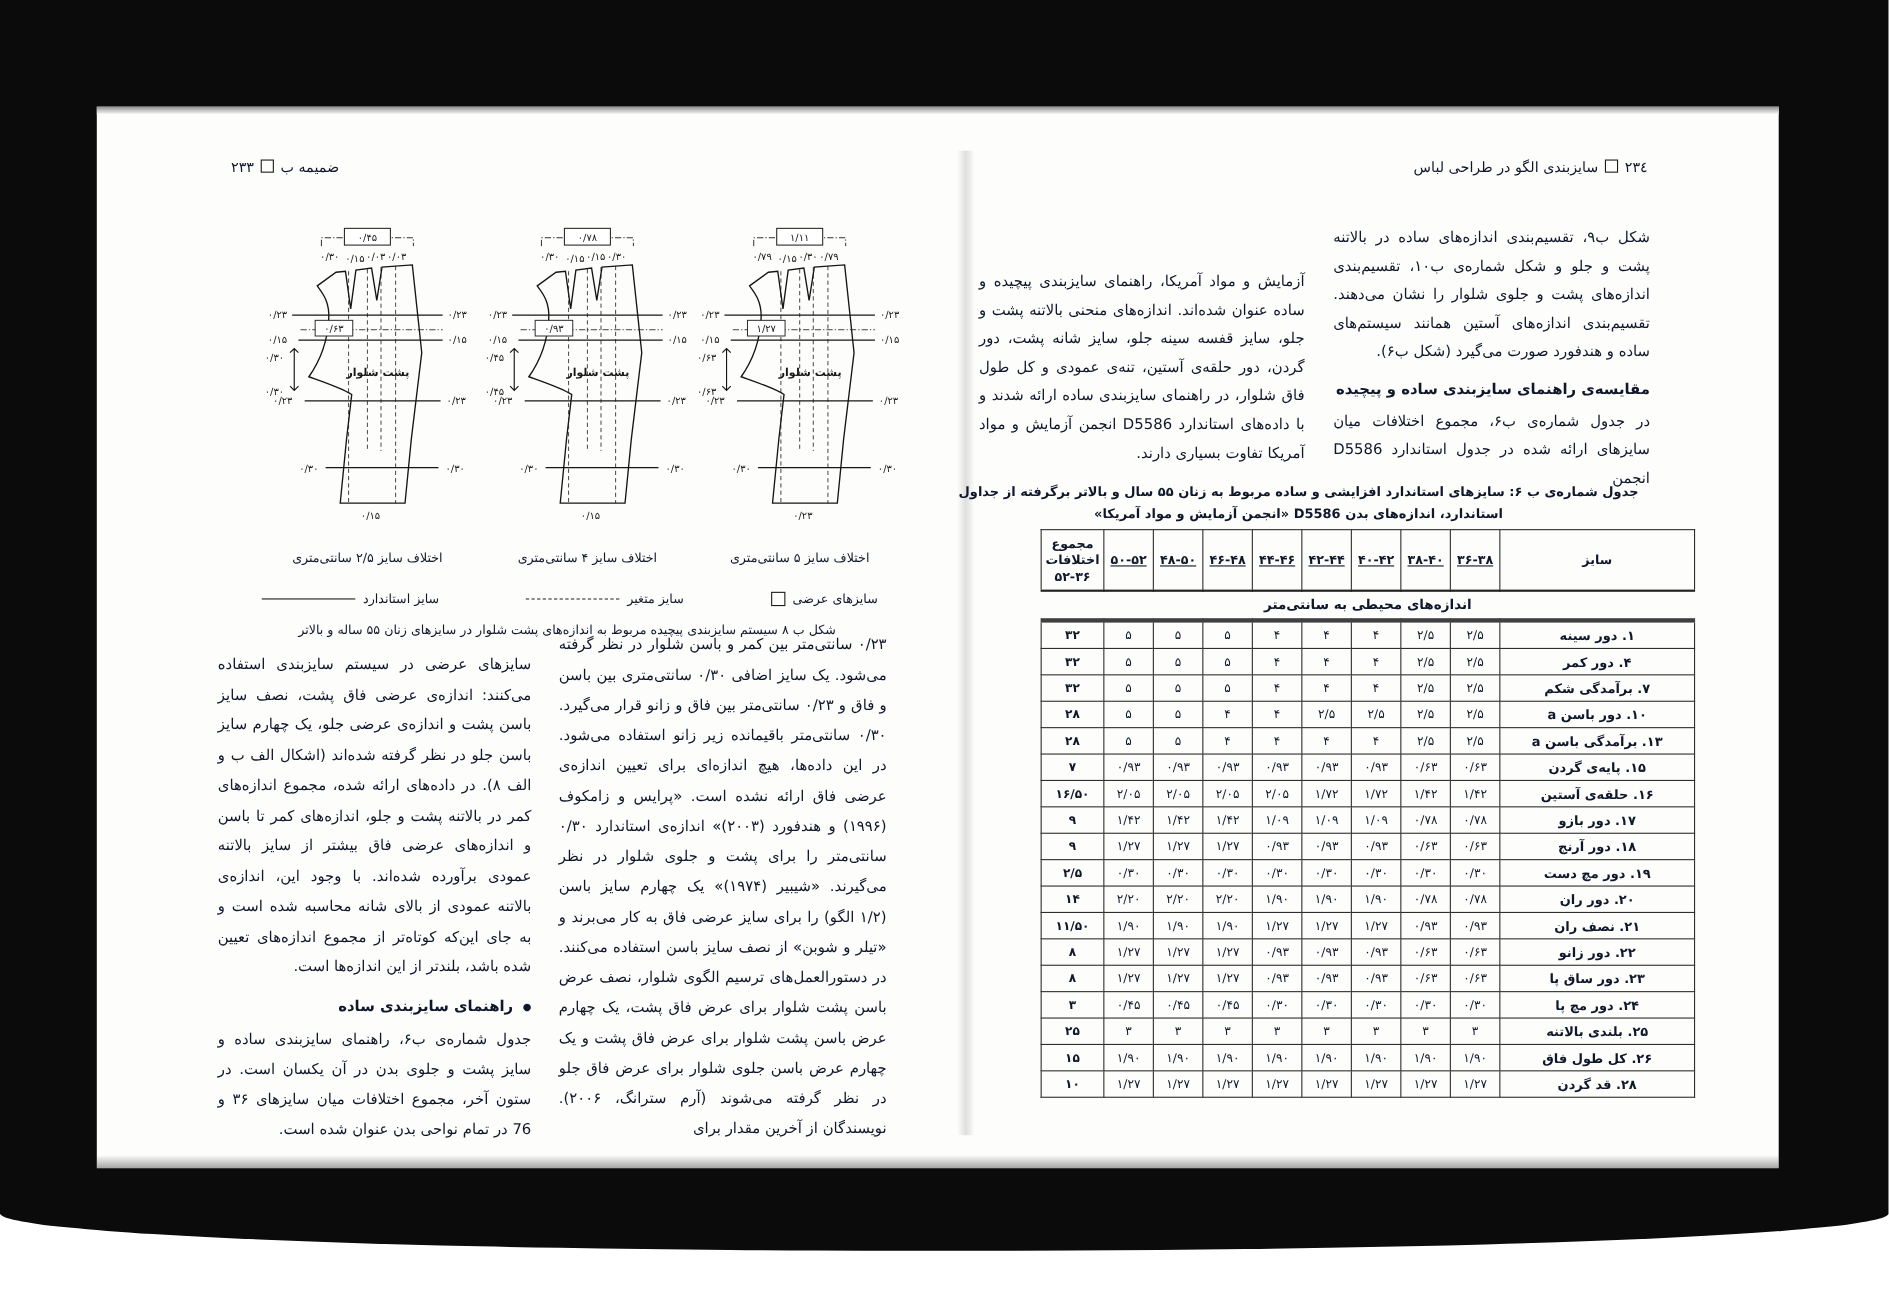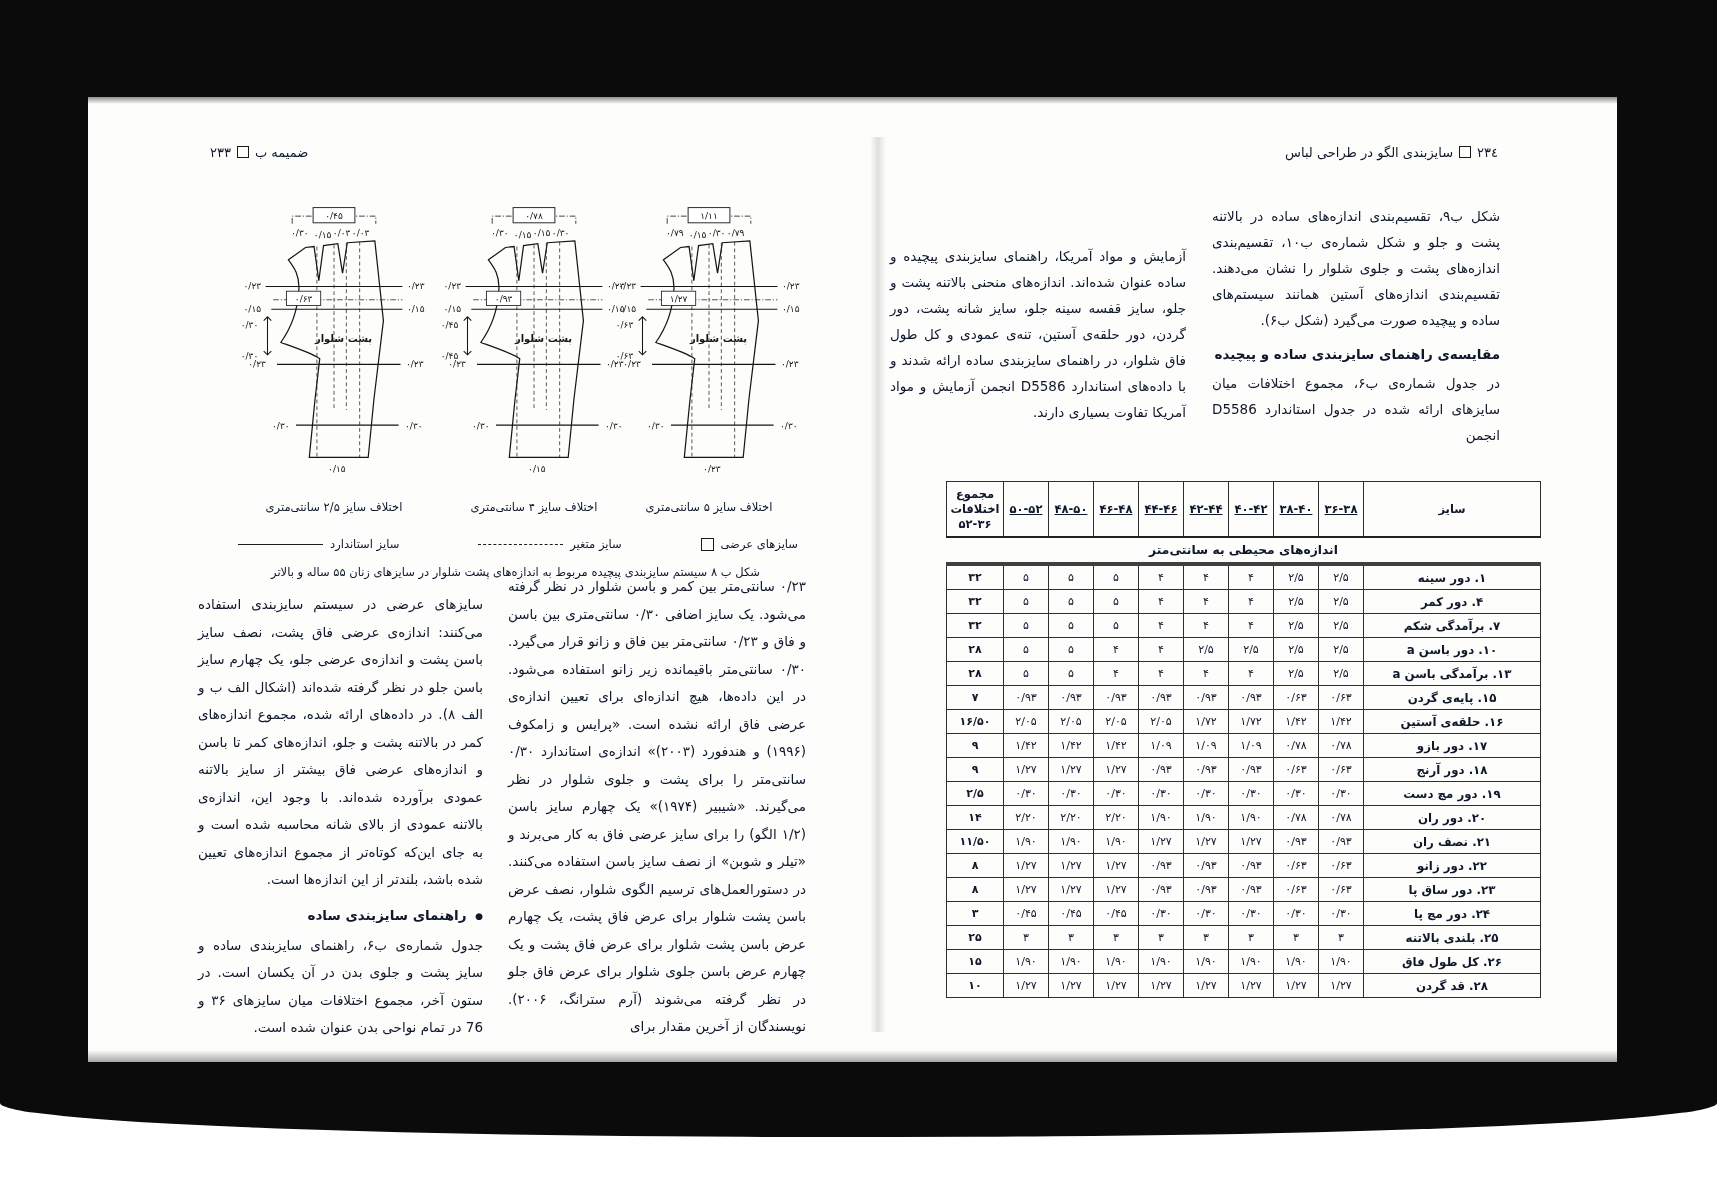--- a/index.html
+++ b/index.html
@@ -166,21 +166,21 @@
     <text class="t-r1" x="186" y="123">۰/۱۵</text>
     <text class="t-r2" x="185" y="181">۰/۲۳</text>
     <text class="t-r3" x="184" y="246">۰/۳۰</text>
 
     <text class="t-part part" x="110" y="154">پشت شلوار</text>
     <text class="t-hem" x="103" y="291">۰/۱۵</text>
   </svg>
 
       <div class="diagram-caption">اختلاف سایز ۴ سانتی‌متری</div>
     </div>
-    <div class="diagram-block" style="left:525px;width:192px;text-align:center;">
+    <div class="diagram-block" style="left:543px;width:192px;text-align:center;">
   <svg viewBox="0 0 200 310" width="190" height="295">
 
     <path d="M56,30 v-8 h88 v8" fill="none" stroke="#222" stroke-width="0.9" stroke-dasharray="6,2,1.2,2"></path>
     <rect x="78" y="13" width="44" height="16" fill="#fff" stroke="#222" stroke-width="1"></rect>
     <text class="t-box" x="100" y="25">۱/۱۱</text>
 
     <text class="t-top0" x="64" y="43">۰/۷۹</text>
     <text class="t-top1" x="88" y="45">۰/۱۵</text>
     <text class="t-top2" x="108" y="43">۰/۳۰</text>
     <text class="t-top3" x="128" y="43">۰/۷۹</text>
@@ -253,28 +253,29 @@
         <span>راهنمای سایزبندی ساده</span>
       </div>
       <div class="para">جدول شماره‌ی ب۶، راهنمای سایزبندی ساده و سایز پشت و جلوی بدن در آن یکسان است. در ستون آخر، مجموع اختلافات میان سایزهای ۳۶ و 76 در تمام نواحی بدن عنوان شده است.</div>
     </div>
 
     <div class="page-header" style="right:119px;top:48px;">
       <span>۲۳٤</span><span class="page-square"></span><span>سایزبندی الگو در طراحی لباس</span>
     </div>
 
     <div class="col" style="left:1124px;top:106px;width:288px;">
-      <div class="para-sm">شکل ب۹، تقسیم‌بندی اندازه‌های ساده در بالاتنه پشت و جلو و شکل شماره‌ی ب۱۰، تقسیم‌بندی اندازه‌های پشت و جلوی شلوار را نشان می‌دهند. تقسیم‌بندی اندازه‌های آستین همانند سیستم‌های ساده و پیچیده صورت می‌گیرد (شکل ب۶).</div>
+      <div class="para-sm">شکل ب۹، تقسیم‌بندی اندازه‌های ساده در بالاتنه پشت و جلو و شکل شماره‌ی ب۱۰، تقسیم‌بندی اندازه‌های پشت و جلوی شلوار را نشان می‌دهند. تقسیم‌بندی اندازه‌های آستین همانند سیستم‌های ساده و هندفورد صورت می‌گیرد (شکل ب۶).</div>
       <div class="h-bold">مقایسه‌ی راهنمای سایزبندی ساده و پیچیده</div>
       <div class="para-sm">در جدول شماره‌ی ب۶، مجموع اختلافات میان سایزهای ارائه شده در جدول استاندارد D5586 انجمن</div>
     </div>
     <div class="col" style="left:802px;top:106px;width:296px;margin-top:40px;">
       <div class="para-sm">آزمایش و مواد آمریکا، راهنمای سایزبندی پیچیده و ساده عنوان شده‌اند. اندازه‌های منحنی بالاتنه پشت و جلو، سایز قفسه سینه جلو، سایز شانه پشت، دور گردن، دور حلقه‌ی آستین، تنه‌ی عمودی و کل طول فاق شلوار، در راهنمای سایزبندی ساده ارائه شدند و با داده‌های استاندارد D5586 انجمن آزمایش و مواد آمریکا تفاوت بسیاری دارند.</div>
     </div>
 
+    <div class="tbl-caption">جدول شماره‌ی ب ۶: سایزهای استاندارد افزایشی و ساده مربوط به زنان ۵۵ سال و بالاتر برگرفته از جداول استاندارد، اندازه‌های بدن D5586 «انجمن آزمایش و مواد آمریکا»</div>
 
     <table class="sizes">
       <thead>
           <tr>
             <th class="col-size">سایز</th>
             <th class="col-range">۳۶-۳۸</th>
             <th class="col-range">۳۸-۴۰</th>
             <th class="col-range">۴۰-۴۲</th>
             <th class="col-range">۴۲-۴۴</th>
             <th class="col-range">۴۴-۴۶</th>

